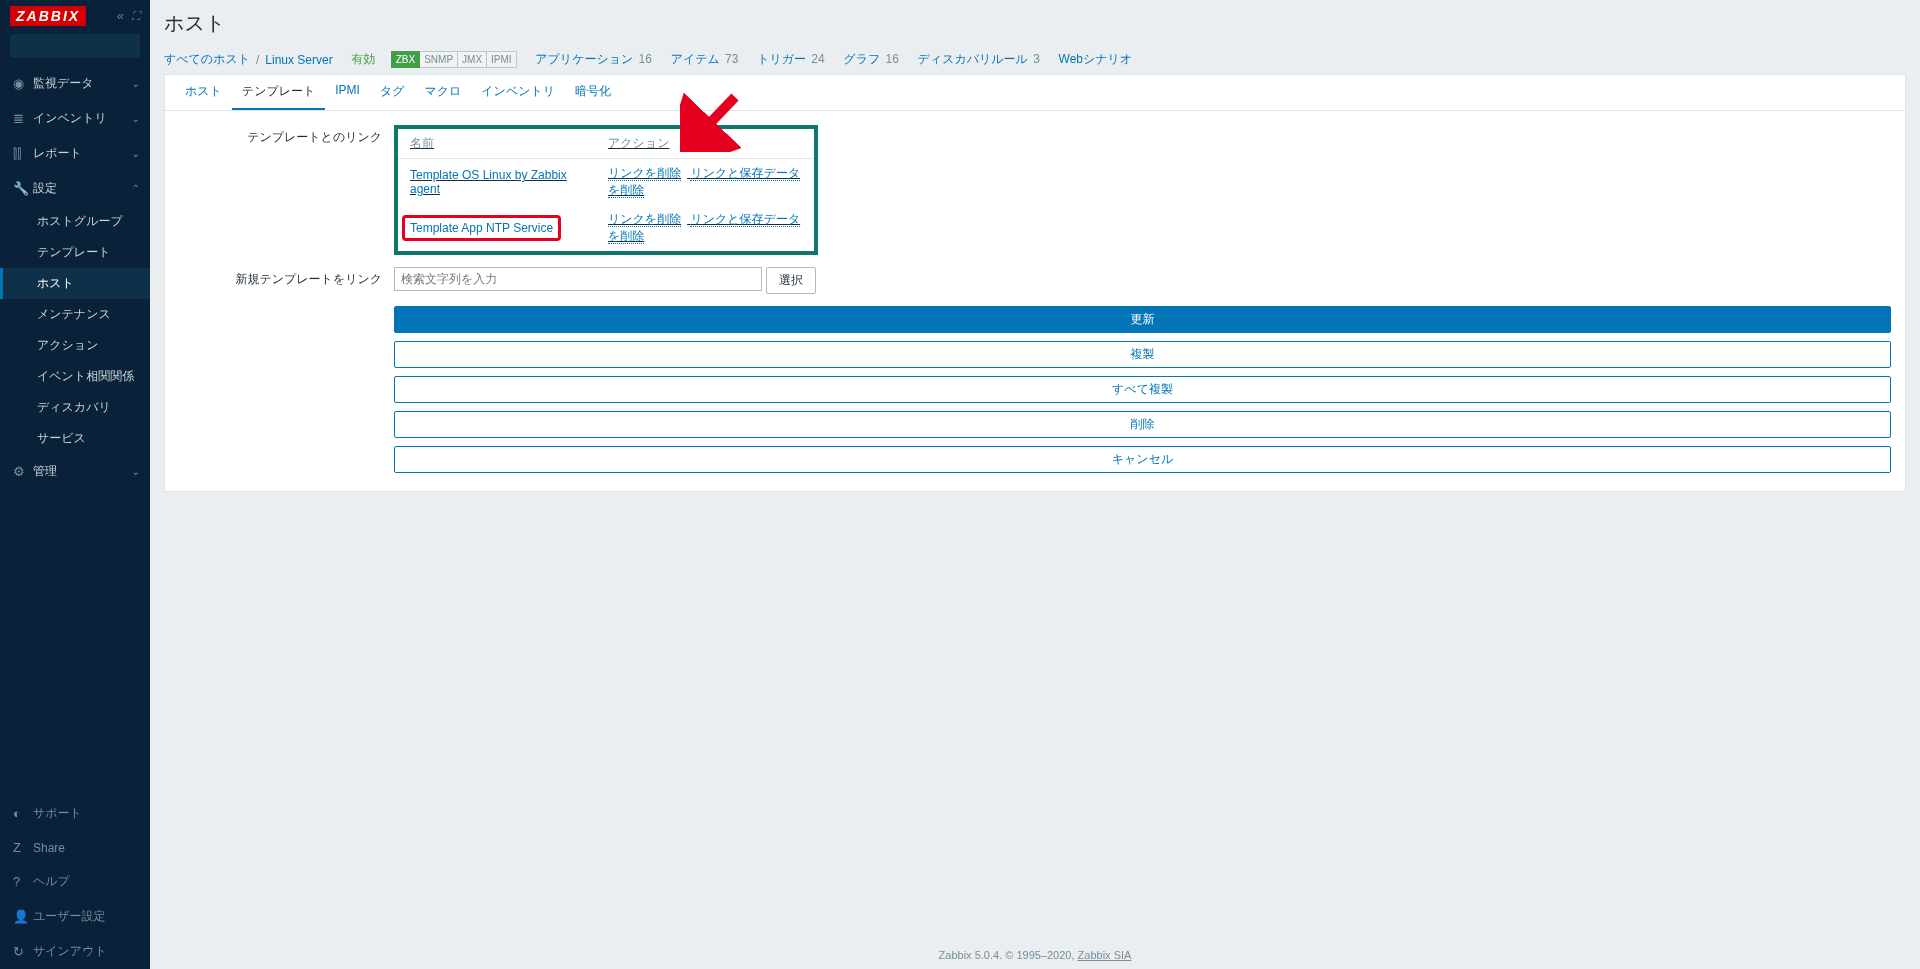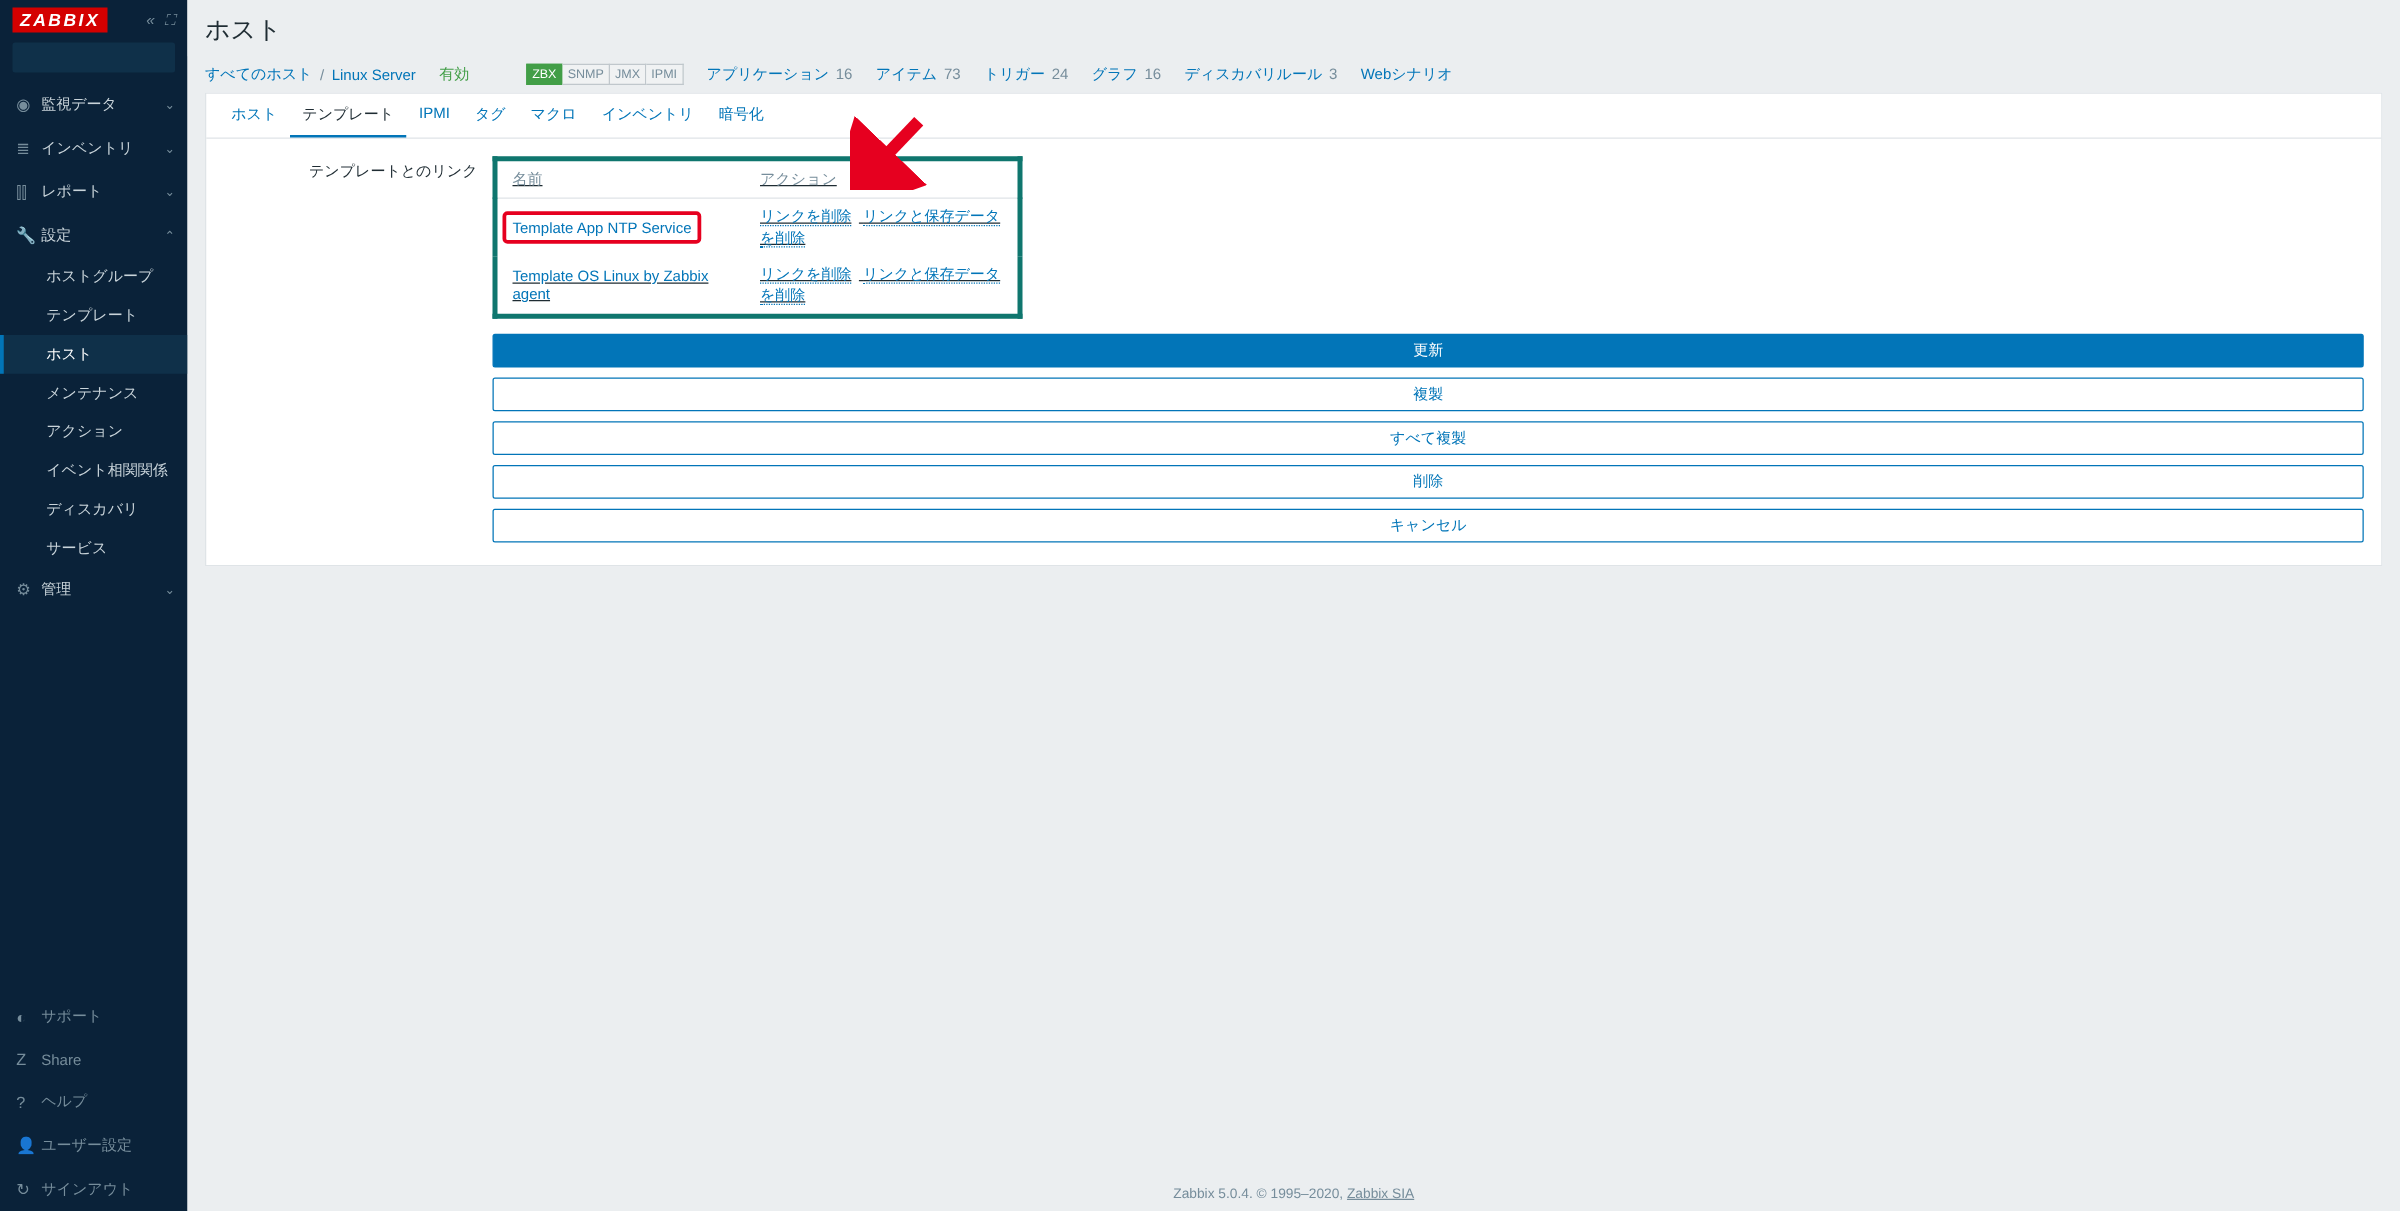--- a/index.html
+++ b/index.html
@@ -21,21 +21,21 @@
 .nav-sub li { padding: 7px 10px 7px 34px; color: #c9d4da; cursor: pointer; border-left: 3px solid transparent; }
 .nav-sub li.active { border-left: 3px solid #0275b8; background: #0f3049; color: #fff; }
 .sidebar-bottom { margin-top: auto; }
 .sidebar-bottom .nav-group { color: #768d9b; }
 .main { flex: 1; display: flex; flex-direction: column; background: #ebeef0; overflow: auto; }
 .page-title { font-size: 20px; font-weight: normal; padding: 10px 14px 8px; background: #ebeef0; }
 .breadcrumb-bar { padding: 6px 14px; display: flex; align-items: center; gap: 6px; flex-wrap: wrap; font-size: 12px; }
 .breadcrumb-bar a { color: #0275b8; text-decoration: none; }
 .breadcrumb-bar .sep { color: #768d9b; }
 .status-enabled { color: #429e47; }
-.badge-row { display: inline-flex; gap: 0; margin-left: 30px; }
+.badge-row { display: inline-flex; gap: 0; }
 .badge { font-size: 10px; padding: 1px 4px; border: 1px solid #c0c7cc; background: #f0f2f3; color: #768d9b; line-height: 1.3; }
 .badge + .badge { border-left: none; }
 .badge.green { background: #429e47; border-color: #429e47; color: #fff; }
 .breadcrumb-bar .count { color: #768d9b; margin-left: 2px; text-align: right; }
 .content-panel { background: #fff; margin: 0 14px 14px; border: 1px solid #dfe4e7; }
 .tabs { display: flex; gap: 0; border-bottom: 1px solid #dfe4e7; padding: 0 10px; }
 .tab { padding: 8px 10px; color: #0275b8; cursor: pointer; border-bottom: 2px solid transparent; font-size: 12px; }
 .tab.active { border-bottom: 2px solid #0275b8; color: #1f2c33; }
 .form-area { padding: 14px 14px 18px; }
 .form-row { display: flex; align-items: flex-start; margin-bottom: 12px; }
@@ -200,43 +200,50 @@
             <div class="form-field">
               <table class="link-table">
                 <thead>
                   <tr>
                     <th>名前</th>
                     <th>アクション</th>
                   </tr>
                 </thead>
                 <tbody>
                   <tr>
+                    <td class="name-col"><a href="#">Template OS Linux by Zabbix agent</a></td>
+                    <td class="action-col action-links">
+                      <a href="#">リンクを削除</a>
+                      <a href="#">リンクと保存データを削除</a>
+                    </td>
+                  </tr>
+                  <tr>
                     <td class="name-col">
                       <span class="highlight-box">
                         <a href="#">Template App NTP Service</a>
                         <span class="highlight-border"></span>
                       </span>
                     </td>
                     <td class="action-col action-links">
                       <a href="#">リンクを削除</a>
                       <a href="#">リンクと保存データを削除</a>
                     </td>
                   </tr>
-                  <tr>
-                    <td class="name-col"><a href="#">Template OS Linux by Zabbix agent</a></td>
-                    <td class="action-col action-links">
-                      <a href="#">リンクを削除</a>
-                      <a href="#">リンクと保存データを削除</a>
-                    </td>
-                  </tr>
                 </tbody>
               </table>
             </div>
           </div>
 
+          <div class="form-row">
+            <div class="form-label">新規テンプレートをリンク</div>
+            <div class="form-field multiselect">
+              <input type="text" placeholder="検索文字列を入力" style="">
+              <button class="btn">選択</button>
+            </div>
+          </div>
 
           <div class="button-row">
             <button class="btn primary">更新</button>
             <button class="btn blue-outline">複製</button>
             <button class="btn blue-outline">すべて複製</button>
             <button class="btn blue-outline">削除</button>
             <button class="btn blue-outline">キャンセル</button>
           </div>
         </div>
       </div>

